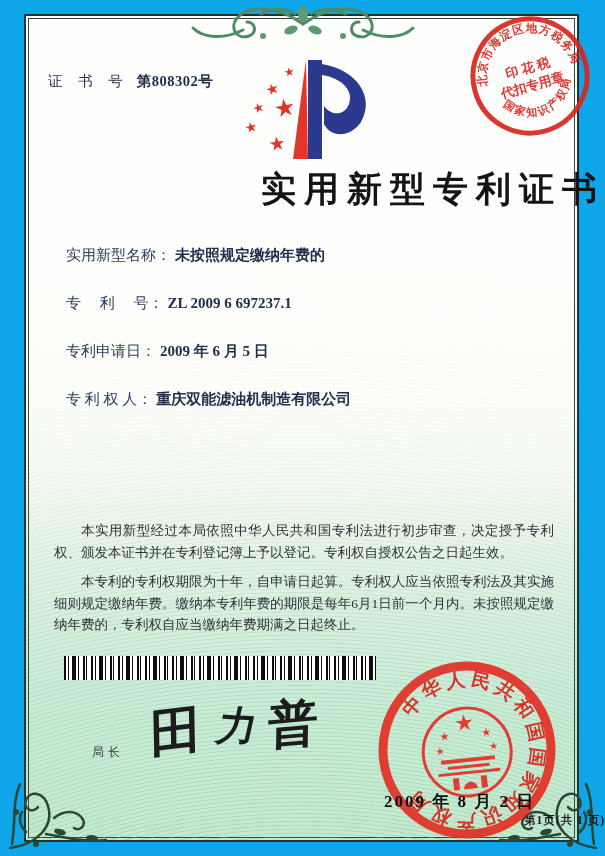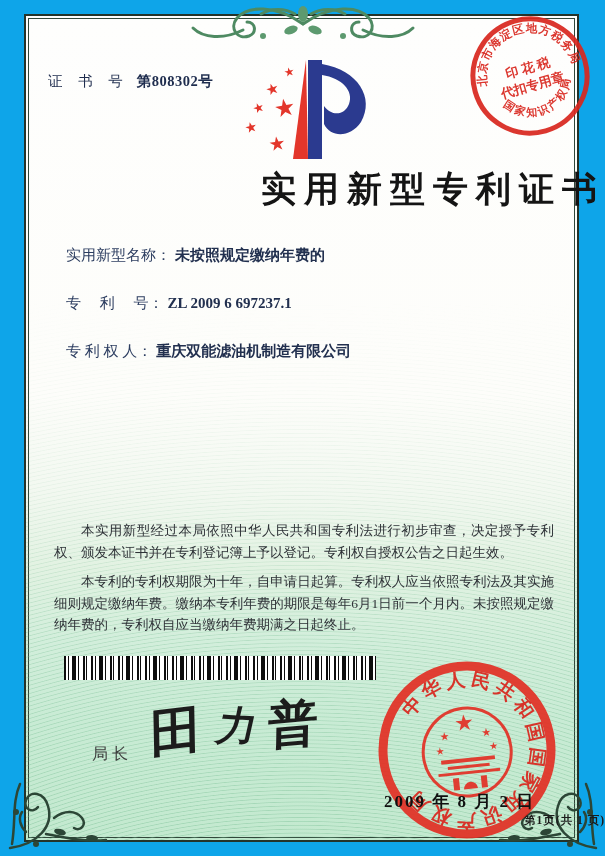--- a/index.html
+++ b/index.html
@@ -55,21 +55,21 @@
   .barcode{
     position:absolute;left:64px;top:656px;width:312px;height:24px;z-index:4;
     background:
       repeating-linear-gradient(90deg,
         #0d0d0d 0 2px,#fff 2px 4px,#0d0d0d 4px 5px,#fff 5px 8px,
         #0d0d0d 8px 12px,#fff 12px 14px,#0d0d0d 14px 15px,#fff 15px 19px,
         #0d0d0d 19px 21px,#fff 21px 22px,#0d0d0d 22px 23px,#fff 23px 27px);
   }
   
   .director-row{position:absolute;left:92px;top:744px;z-index:4;
-    font-size:16px;letter-spacing:4px;color:#3c3c3c;}
+    font-size:12px;letter-spacing:4px;color:#3c3c3c;}
   .signature{position:absolute;left:150px;top:694px;z-index:4;color:#1c1c1c;
     transform:rotate(-3deg);white-space:nowrap;}
   .signature .ch{display:inline-block;font-weight:bold;}
   .signature .c1{font-size:52px;transform:skewX(-6deg) rotate(-4deg);}
   .signature .c2{font-size:40px;transform:skewX(-10deg) rotate(6deg) translateY(-6px);margin-left:10px;}
   .signature .c3{font-size:50px;transform:skewX(-6deg) rotate(-2deg) translateY(-2px);margin-left:8px;}
   .office-seal{position:absolute;left:372px;top:660px;z-index:6;transform:rotate(-6deg);opacity:.93;}
   .seal-date{position:absolute;left:384px;top:790px;z-index:7;
     font-size:17px;font-weight:bold;letter-spacing:2px;color:#101010;}
   .footer{position:absolute;left:0;top:813px;width:100%;text-align:right;z-index:4;
@@ -170,20 +170,23 @@
   </svg>
 
   <div class="title">实用新型专利证书</div>
 
   <div class="fields">
     <div class="field">
       <span class="flabel">实用新型名称：</span><span class="fvalue">未按照规定缴纳年费的</span>
     </div>
     <div class="field">
       <span class="flabel">专　 利　 号：</span><span class="fvalue">ZL 2009 6 697237.1</span>
+    </div>
+    <div class="field">
+      <span class="flabel">专利申请日：</span><span class="fvalue">2009 年 6 月 5 日</span>
     </div>
     <div class="field">
       <span class="flabel">专 利 权 人：</span><span class="fvalue">重庆双能滤油机制造有限公司</span>
     </div>
   </div>
 
   <div class="legal">
     <p>本实用新型经过本局依照中华人民共和国专利法进行初步审查，决定授予专利权、颁发本证书并在专利登记簿上予以登记。专利权自授权公告之日起生效。</p>
     <p>本专利的专利权期限为十年，自申请日起算。专利权人应当依照专利法及其实施细则规定缴纳年费。缴纳本专利年费的期限是每年6月1日前一个月内。未按照规定缴纳年费的，专利权自应当缴纳年费期满之日起终止。</p>
   </div>

